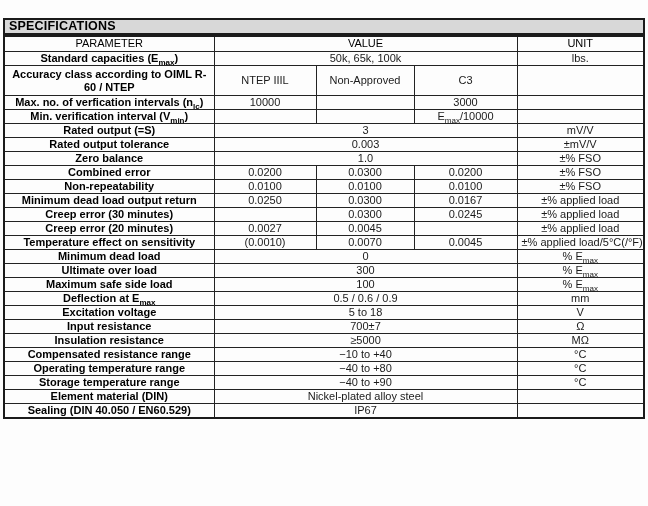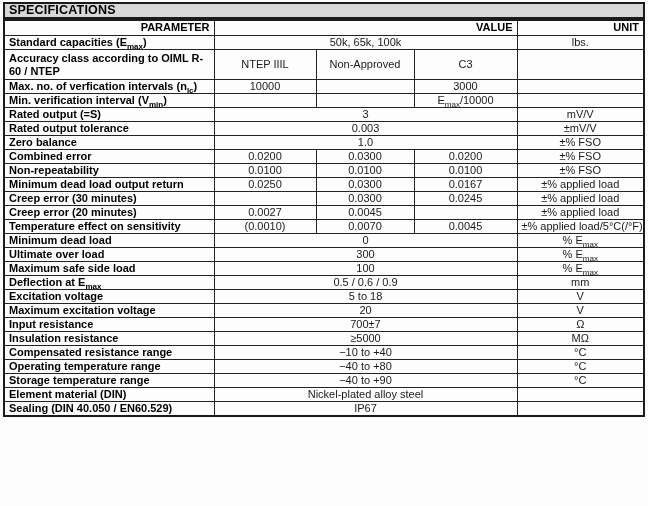--- a/index.html
+++ b/index.html
@@ -1,37 +1,37 @@
 <!DOCTYPE html>
 <html><head>
 <meta charset="utf-8">
 <style>
   html,body{margin:0;padding:0;background:#ffffff;}
   .page{
     width:648px;height:506px;box-sizing:border-box;
-    padding:2px 3px;background:#fdfdfd;overflow:hidden;
+    padding:18px 3px;background:#fdfdfd;overflow:hidden;
     font-family:"Liberation Sans","DejaVu Sans",sans-serif;color:#111;
   }
   .titlebar{
     box-sizing:border-box;height:17px;border:2px solid #1b1b1b;
     background:#d8d8d8;font-size:12.5px;font-weight:bold;
     padding:0 4px;line-height:13.5px;letter-spacing:0.2px;color:#000;
   }
   table.spec{
     width:100%;border-collapse:collapse;table-layout:fixed;
     margin-top:0px;border:2px solid #1b1b1b;
   }
   table.spec th, table.spec td{
     border:1px solid #232323;
     font-size:11px;line-height:13px;height:14px;
     padding:0 4px;overflow:hidden;white-space:nowrap;
     vertical-align:middle;box-sizing:border-box;
   }
-  table.spec th{font-weight:bold;text-align:right;height:15px;color:#000;}
-  td.param{font-weight:bold;text-align:left;color:#000;}
+  table.spec th{font-weight:normal;text-align:center;height:15px;color:#000;}
+  td.param{font-weight:bold;text-align:center;color:#000;}
   td.val, td.unit{text-align:center;font-weight:normal;color:#1a1a1a;}
   tr.tall td{height:30px;}
   tr.tall td.param{white-space:normal;line-height:12.5px;padding-top:1px;}
   sub{font-size:8px;line-height:0;}
 </style>
 </head>
 <body>
 
 <div class="page">
   <div class="titlebar">SPECIFICATIONS</div>
@@ -153,25 +153,20 @@
           <td class="param">Deflection at E<sub>max</sub></td>
           <td class="val" colspan="3">0.5 / 0.6 / 0.9</td>
           <td class="unit">mm</td>
         </tr>
         <tr>
           <td class="param">Excitation voltage</td>
           <td class="val" colspan="3">5 to 18</td>
           <td class="unit">V</td>
         </tr>
         <tr>
-          <td class="param">Maximum excitation voltage</td>
-          <td class="val" colspan="3">20</td>
-          <td class="unit">V</td>
-        </tr>
-        <tr>
           <td class="param">Input resistance</td>
           <td class="val" colspan="3">700±7</td>
           <td class="unit">Ω</td>
         </tr>
         <tr>
           <td class="param">Insulation resistance</td>
           <td class="val" colspan="3">≥5000</td>
           <td class="unit">MΩ</td>
         </tr>
         <tr>

